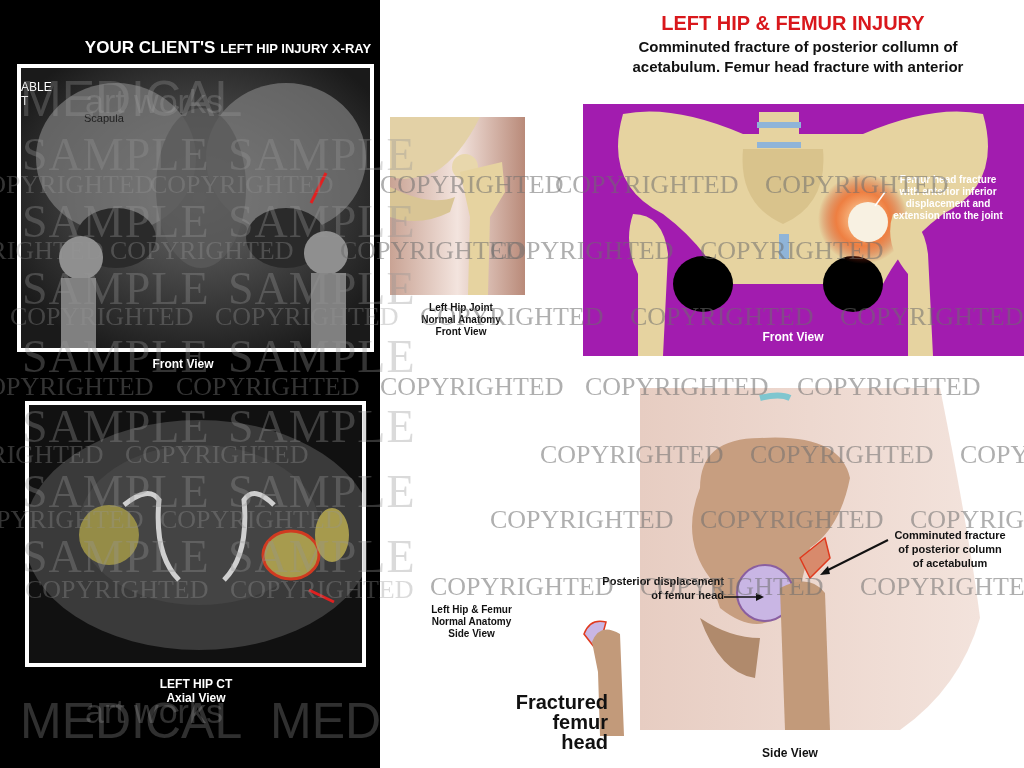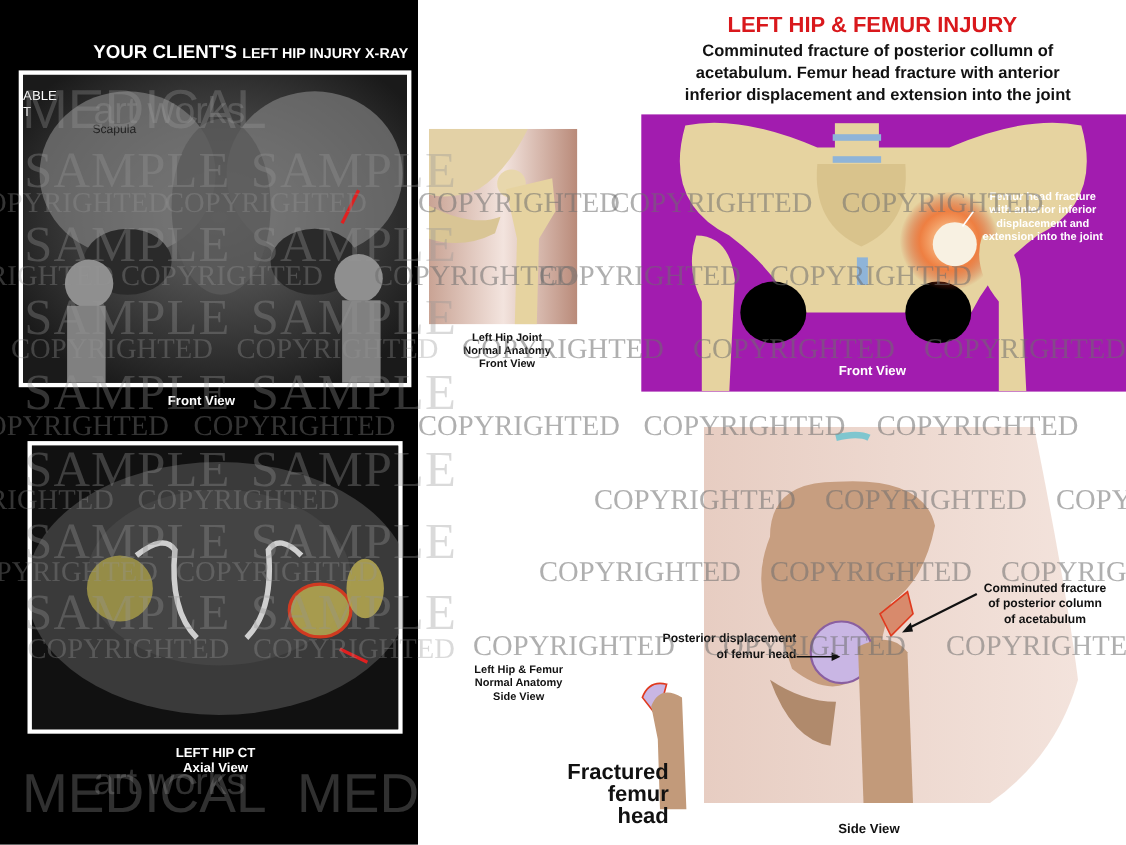--- a/index.html
+++ b/index.html
@@ -109,21 +109,20 @@
   <div class="abs black-b" style="left:0;top:604px;width:183px;font-size:10px;line-height:12px;">
     <div>Left Hip &amp; Femur</div>
     <div>Normal Anatomy</div>
     <div>Side View</div>
   </div>
 
   <div class="abs" style="left:200px;top:12px;width:426px;text-align:center;color:#d9181c;font-weight:bold;font-size:20px;">LEFT HIP &amp; FEMUR INJURY</div>
   <div class="abs black-b" style="left:196px;top:37px;width:444px;font-size:15px;line-height:20px;color:#111;">
     <div>Comminuted fracture of posterior collumn of</div>
     <div>acetabulum.  Femur head fracture with anterior</div>
-    <div>inferior displacement  and extension into the joint</div>
   </div>
 
   <div class="abs" style="left:203px;top:104px;width:441px;height:252px;background:#a21caf;overflow:hidden;">
     <svg width="441" height="252">
       <defs>
         <radialGradient id="glow" cx="50%" cy="50%" r="50%">
           <stop offset="0%" stop-color="#ffefc0"></stop>
             <stop offset="60%" stop-color="#f06a2a" stop-opacity="0.8"></stop>
             <stop offset="100%" stop-color="#c82d10" stop-opacity="0"></stop>
         </radialGradient>

